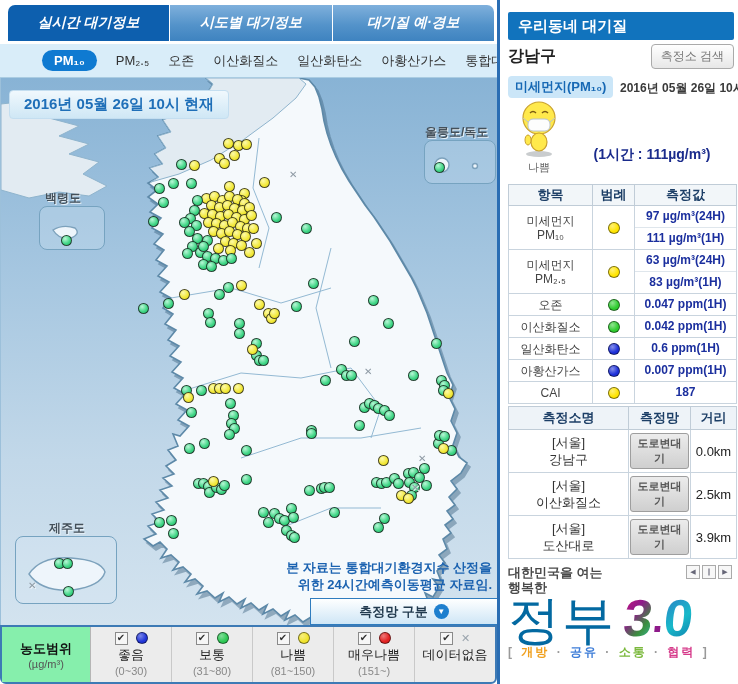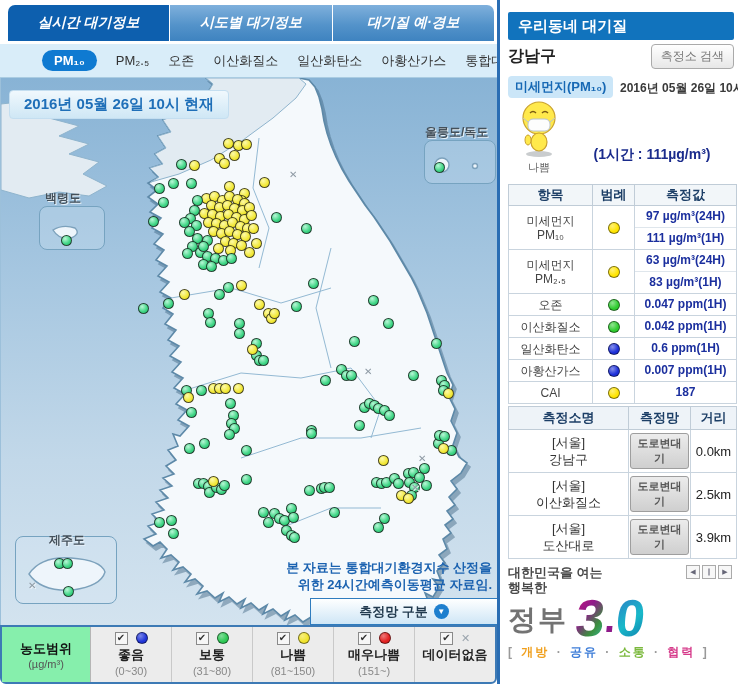--- a/index.html
+++ b/index.html
@@ -64,21 +64,21 @@
   .leg-title .t2{font-size:11px;color:#555;}
   .leg-cell{flex:1;border-right:1px solid #c9c9c9;display:flex;flex-direction:column;
             align-items:center;justify-content:center;gap:1px;}
   .leg-cell:last-child{border-right:none;}
   .leg-row1{display:flex;align-items:center;gap:8px;height:14px;}
   .cbx{width:11px;height:11px;border:1px solid #8a8a8a;background:#f6f6f6;color:#333;
        font-size:10px;line-height:10px;text-align:center;cursor:pointer;}
   .leg-dot{width:12px;height:12px;border-radius:50%;border:1px solid rgba(0,0,0,.5);
            box-sizing:border-box;}
   .leg-nd{font-size:11px;font-weight:bold;color:#9aa4ad;}
-  .leg-name{font-size:13px;font-weight:bold;color:#222;}
+  .leg-name{font-size:13px;font-weight:normal;color:#222;}
   .leg-range{font-size:11px;color:#888;height:13px;}
 
   
   .right{position:absolute;left:497px;top:0;width:241px;height:684px;background:#fff;
          border-left:3px solid #2a6db3;box-sizing:border-box;}
   .p-header{margin:12px 4px 0 8px;height:28px;line-height:28px;background:#1173bd;
             color:#fff;font-weight:bold;font-size:15px;padding-left:10px;border-radius:2px;}
   .p-station{margin:0 4px 0 8px;height:32px;display:flex;align-items:center;
              justify-content:space-between;}
   .p-station .nm{font-size:16px;font-weight:bold;color:#222;}
@@ -124,21 +124,21 @@
             font-size:11px;padding:2px 5px;}
   .sdist{font-size:13px;color:#222;}
 
   
   .banner{margin:6px 4px 0 8px;position:relative;height:100px;}
   .ctrls{position:absolute;right:2px;top:0;display:flex;gap:2px;}
   .ctrl{width:14px;height:14px;border:1px solid #aaa;background:#f7f7f7;color:#667;
         font-size:7px;line-height:12px;text-align:center;padding:0;cursor:pointer;}
   .b1{font-size:13px;font-weight:bold;color:#4a4a4a;line-height:15px;}
   .logo-row{display:flex;align-items:flex-end;margin-top:1px;}
-  .gov{font-size:28px;font-weight:bold;color:#737373;letter-spacing:2px;line-height:40px;}
+  .gov{font-size:52px;font-weight:normal;color:#0369a1;letter-spacing:2px;line-height:40px;}
   .num{font-size:52px;font-weight:bold;line-height:44px;transform:skewX(-6deg);
        margin-left:8px;display:flex;}
   .n3{background:linear-gradient(125deg,#c3157f 0%,#8e1a8a 35%,#3b8f3e 70%,#35b99a 100%);
       -webkit-background-clip:text;background-clip:text;color:transparent;}
   .ndot{color:#8e1a8a;font-size:40px;}
   .n0{background:linear-gradient(140deg,#2b7fc6 0%,#19b9c9 55%,#0f7fae 100%);
       -webkit-background-clip:text;background-clip:text;color:transparent;}
   .slogan{margin-top:4px;font-size:12px;font-weight:bold;letter-spacing:2px;}
   .slogan .br,.slogan .sep{color:#999;}
   .slogan .w{margin:0 2px;}
@@ -179,21 +179,21 @@
       <circle class="islet" cx="441" cy="87" r="7"></circle>
       <circle class="islet" cx="474" cy="88" r="2.5"></circle>
       <path class="islet" d="M28,496 Q40,478 70,480 Q100,482 104,494 Q100,508 72,512 Q40,514 28,496 Z"></path>
     </svg>
 
     <div class="inset" style="left:38px;top:128px;width:64px;height:42px;"></div>
     <div class="inset-label" style="left:44px;top:112px;">백령도</div>
     <div class="inset" style="left:423px;top:62px;width:70px;height:42px;"></div>
     <div class="inset-label" style="left:424px;top:46px;">울릉도/독도</div>
     <div class="inset" style="left:14px;top:458px;width:100px;height:66px;"></div>
-    <div class="inset-label" style="left:48px;top:454px;">제주도</div>
+    <div class="inset-label" style="left:48px;top:442px;">제주도</div>
 
     <div id="dots">
         <div class="dot y" style="left: 222px; top: 60px;"></div>
         <div class="dot y" style="left: 232px; top: 62px;"></div>
         <div class="dot y" style="left: 240px; top: 61px;"></div>
         <div class="dot y" style="left: 213px; top: 75px;"></div>
         <div class="dot y" style="left: 228px; top: 72px;"></div>
         <div class="dot y" style="left: 218px; top: 80px;"></div>
         <div class="dot y" style="left: 188px; top: 82px;"></div>
         <div class="dot y" style="left: 258px; top: 99px;"></div>

